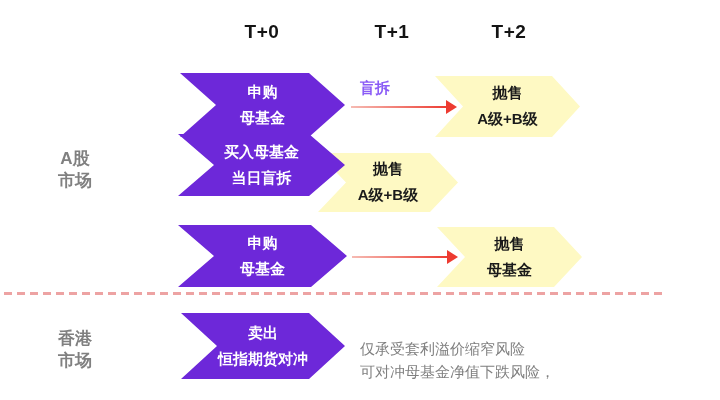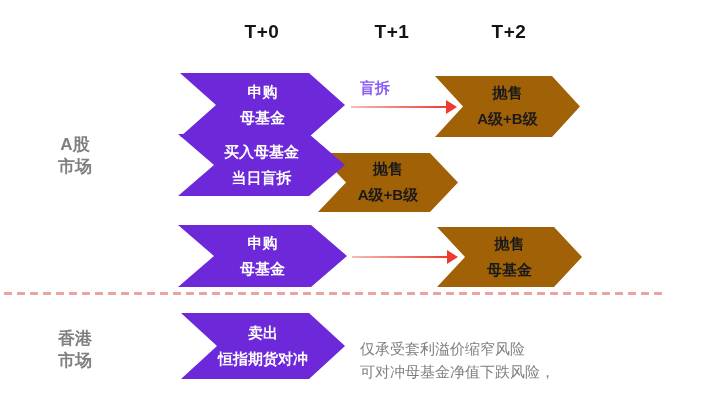--- a/index.html
+++ b/index.html
@@ -18,21 +18,21 @@
   .chev{
     position:absolute;display:flex;flex-direction:column;align-items:center;
     justify-content:center;gap:7px;font-weight:bold;white-space:nowrap;
     text-align:center;font-size:15px;
   }
   .chev.blue{
     background:#6d28d9;color:#ffffff;z-index:2;
     clip-path:polygon(0 0,calc(100% - 36px) 0,100% 50%,calc(100% - 36px) 100%,0 100%,36px 50%);
   }
   .chev.light{
-    background:#a16207;color:#1a1a1a;z-index:1;
+    background:#fef9c3;color:#1a1a1a;z-index:1;
     clip-path:polygon(0 0,calc(100% - 28px) 0,100% 50%,calc(100% - 28px) 100%,0 100%,28px 50%);
   }
   .blind-label{
     position:absolute;width:70px;text-align:center;color:#8b5cf6;
     font-size:15px;font-weight:bold;
   }
   .red-arrow{position:absolute;height:14px;z-index:3;}
   .red-arrow .shaft{
     position:absolute;left:0;right:9px;top:6px;height:2px;
     background:linear-gradient(90deg,#F6BBB3,#ED3B31);
@@ -50,21 +50,21 @@
 </style>
 </head>
 <body>
 
 <div class="canvas">
 
   <div class="thead" style="left:217px;">T+0</div>
   <div class="thead" style="left:347px;">T+1</div>
   <div class="thead" style="left:464px;">T+2</div>
 
-  <div class="market" style="left:43px;top:134px;">
+  <div class="market" style="left:43px;top:148px;">
     <div>A股</div>
     <div>市场</div>
   </div>
 
   <div class="chev blue" style="left:180px;top:73px;width:165px;height:64px;">
     <div>申购</div>
     <div>母基金</div>
   </div>
   <div class="blind-label" style="left:340px;top:79px;">盲拆</div>
   <div class="red-arrow" style="left:351px;top:100px;width:106px;">

